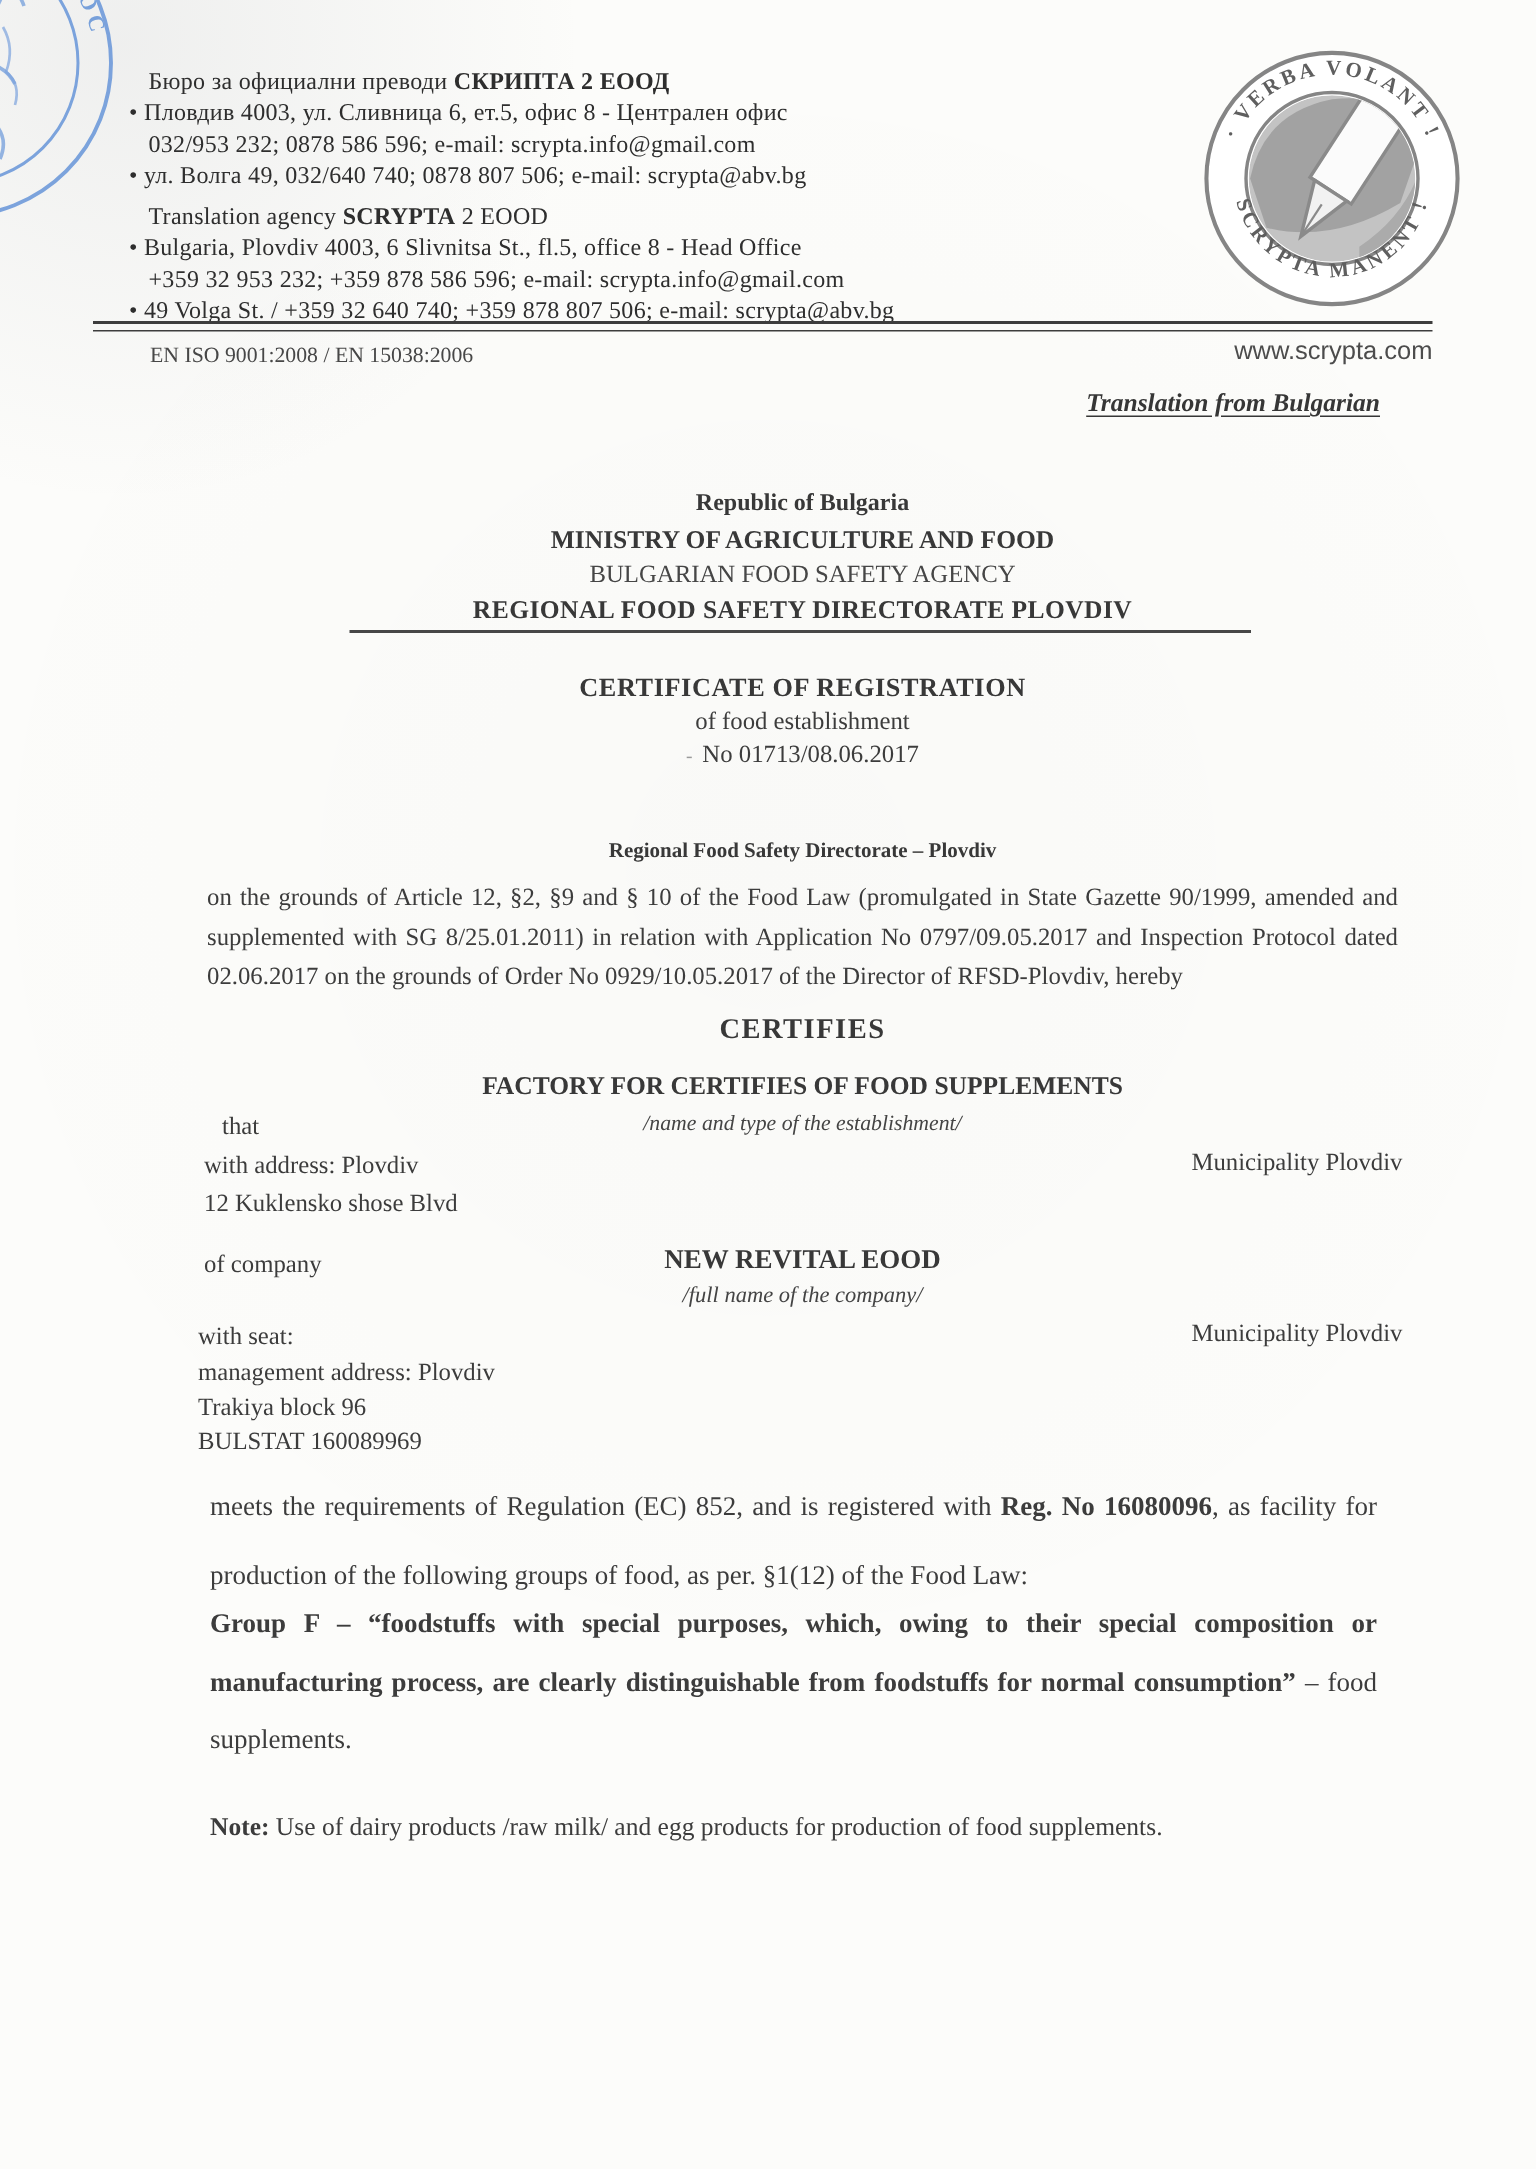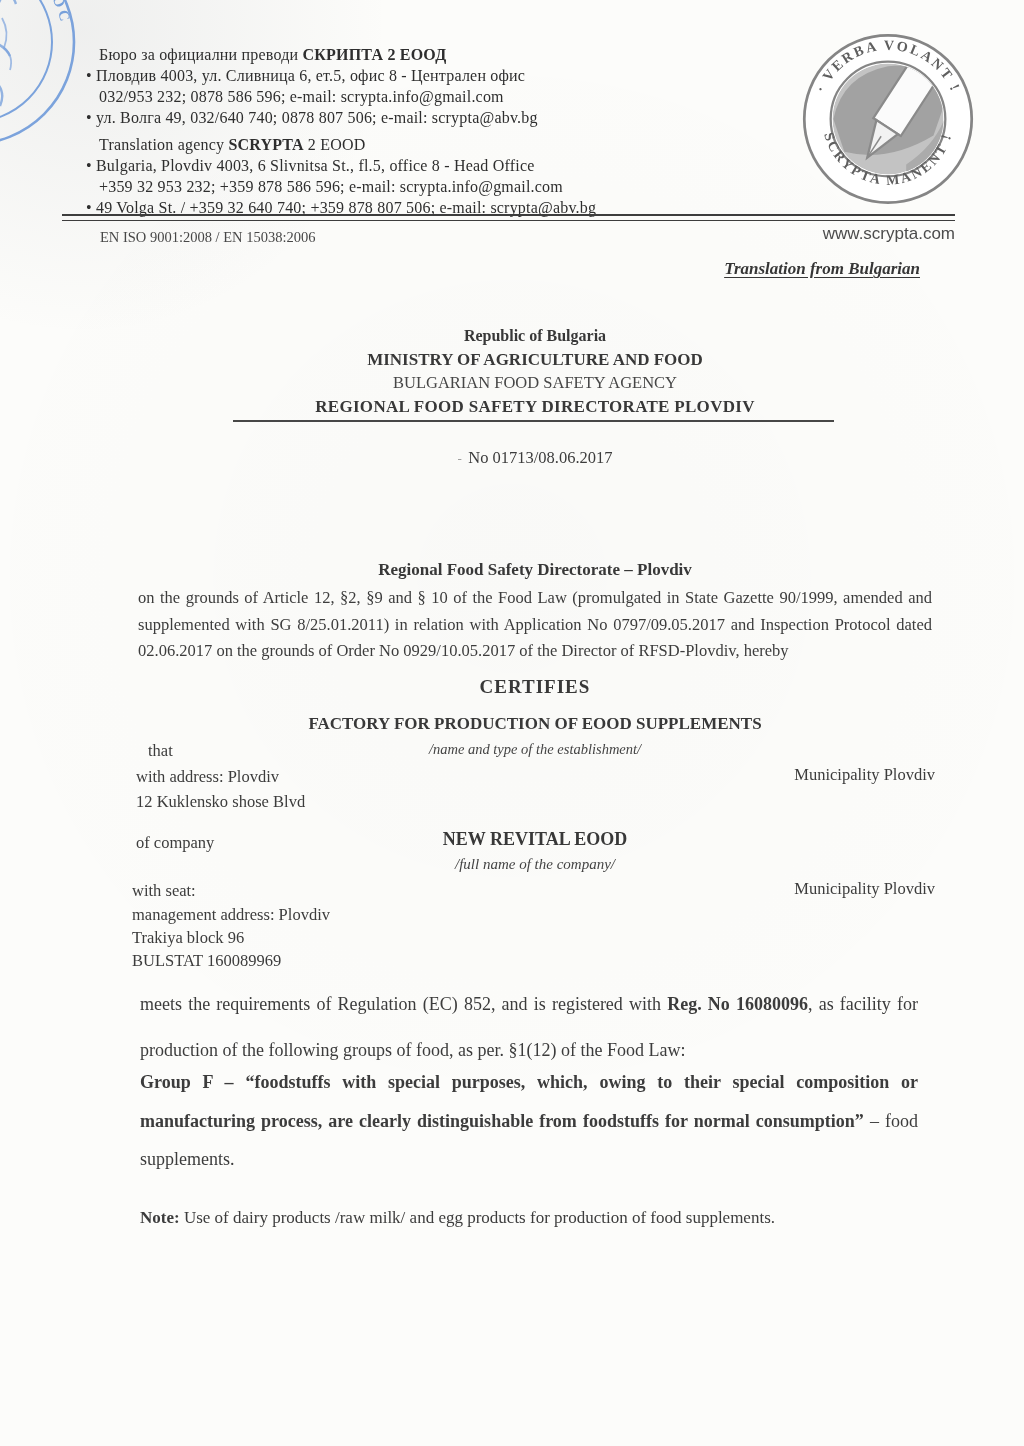--- a/index.html
+++ b/index.html
@@ -96,30 +96,32 @@
 
   <div class="abs center-block" style="left:105px; top:324px; width:860px; line-height:23.5px;">
     <div class="h-bold" style="font-size:16px;">Republic of Bulgaria</div>
     <div class="h-bold" style="font-size:17px;">MINISTRY OF AGRICULTURE AND FOOD</div>
     <div style="font-size:16.5px; color:#464646;">BULGARIAN FOOD SAFETY AGENCY</div>
     <div class="h-bold" style="font-size:17px; letter-spacing:.3px;">REGIONAL FOOD SAFETY DIRECTORATE PLOVDIV</div>
   </div>
   <div class="abs rule1" style="left:233px; top:420px; width:601px;"></div>
 
   <div class="abs center-block" style="left:105px; top:447px; width:860px; line-height:22.5px;">
+    <div class="h-bold" style="font-size:17.5px; letter-spacing:.4px;">CERTIFICATE OF REGISTRATION</div>
+    <div style="font-size:16.5px;">of food establishment</div>
     <div style="font-size:16.5px;"><span class="faint-dash">-&nbsp;&nbsp;</span><span>No 01713/08.06.2017</span></div>
   </div>
 
-  <div class="abs center-block h-bold" style="left:105px; top:560px; width:860px; font-size:17px;">Regional Food Safety Directorate – Plovdiv</div>
+  <div class="abs center-block h-bold" style="left:105px; top:560px; width:860px; font-size:14px;">Regional Food Safety Directorate – Plovdiv</div>
   <div class="abs para body-txt" style="left:138px; top:585px; width:794px; line-height:26.5px;">on the grounds of Article 12, §2, §9 and § 10 of the Food Law (promulgated in State Gazette 90/1999, amended and supplemented with SG 8/25.01.2011) in relation with Application No 0797/09.05.2017 and Inspection Protocol dated 02.06.2017 on the grounds of Order No 0929/10.05.2017 of the Director of RFSD-Plovdiv, hereby</div>
 
   <div class="abs center-block h-bold" style="left:105px; top:676px; width:860px; font-size:19px; letter-spacing:1px;">CERTIFIES</div>
 
   <div class="abs body-txt" style="left:148px; top:717px;margin-top:24px;">that</div>
-  <div class="abs center-block h-bold" style="left:105px; top:714px; width:860px; font-size:17px;">FACTORY FOR PRODUCTION OF EOOD SUPPLEMENTS</div>
+  <div class="abs center-block h-bold" style="left:105px; top:714px; width:860px; font-size:17px;">FACTORY FOR CERTIFIES OF FOOD SUPPLEMENTS</div>
   <div class="abs center-block caption" style="left:105px; top:741px; width:860px;">/name and type of the establishment/</div>
 
   <div class="abs body-txt" style="left:136px; top:767px;">with address: Plovdiv</div>
   <div class="abs body-txt right-col" style="left:700px; top:765px; width:235px;">Municipality Plovdiv</div>
   <div class="abs body-txt" style="left:136px; top:792px;">12 Kuklensko shose Blvd</div>
 
   <div class="abs body-txt" style="left:136px; top:833px;">of company</div>
   <div class="abs center-block h-bold" style="left:105px; top:829px; width:860px; font-size:18px;">NEW REVITAL EOOD</div>
   <div class="abs center-block caption" style="left:105px; top:856px; width:860px; font-size:15px;">/full name of the company/</div>
 

